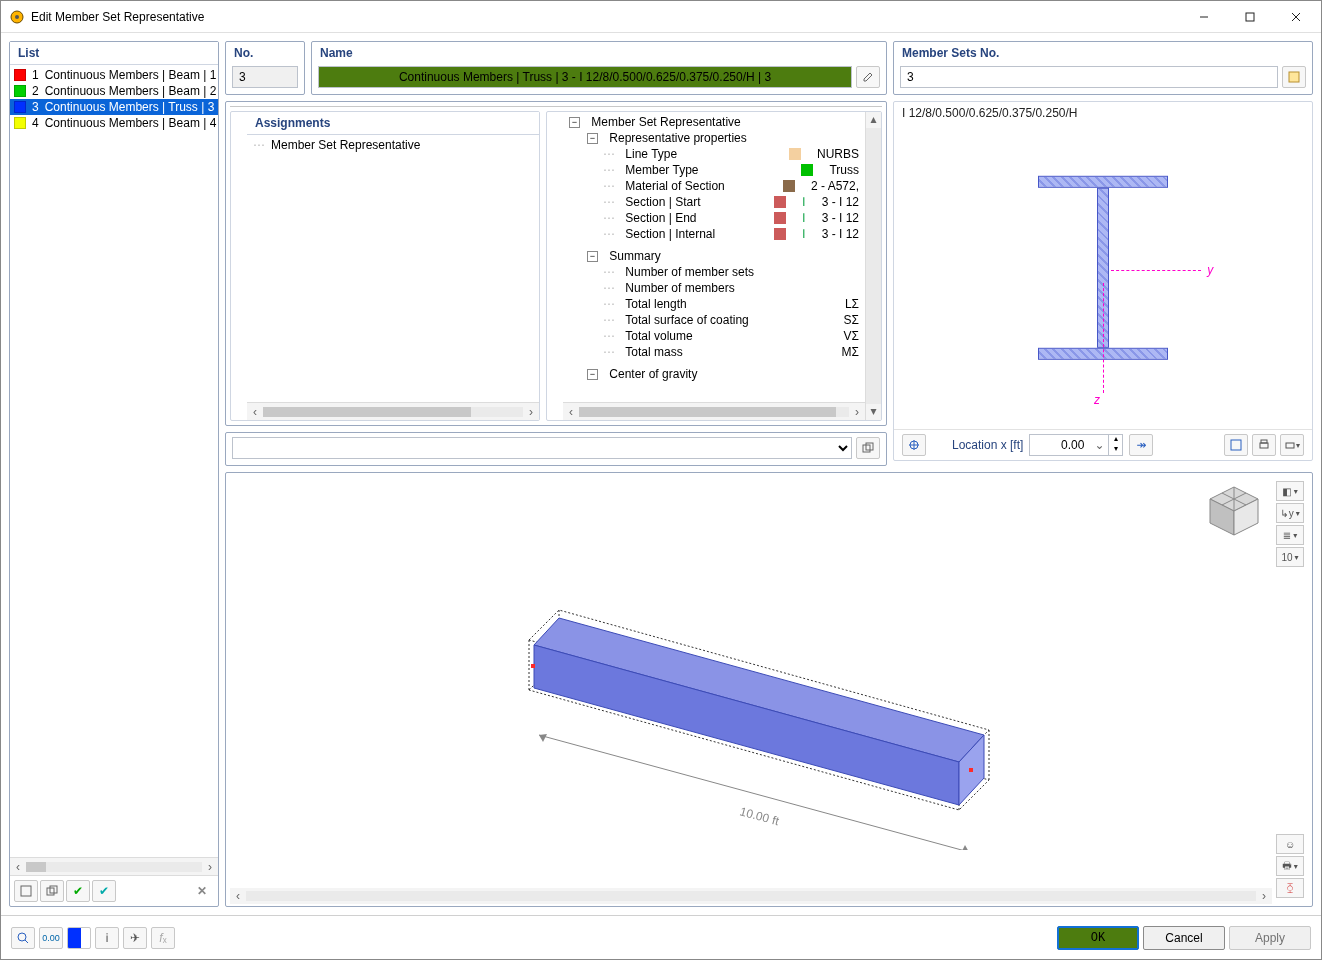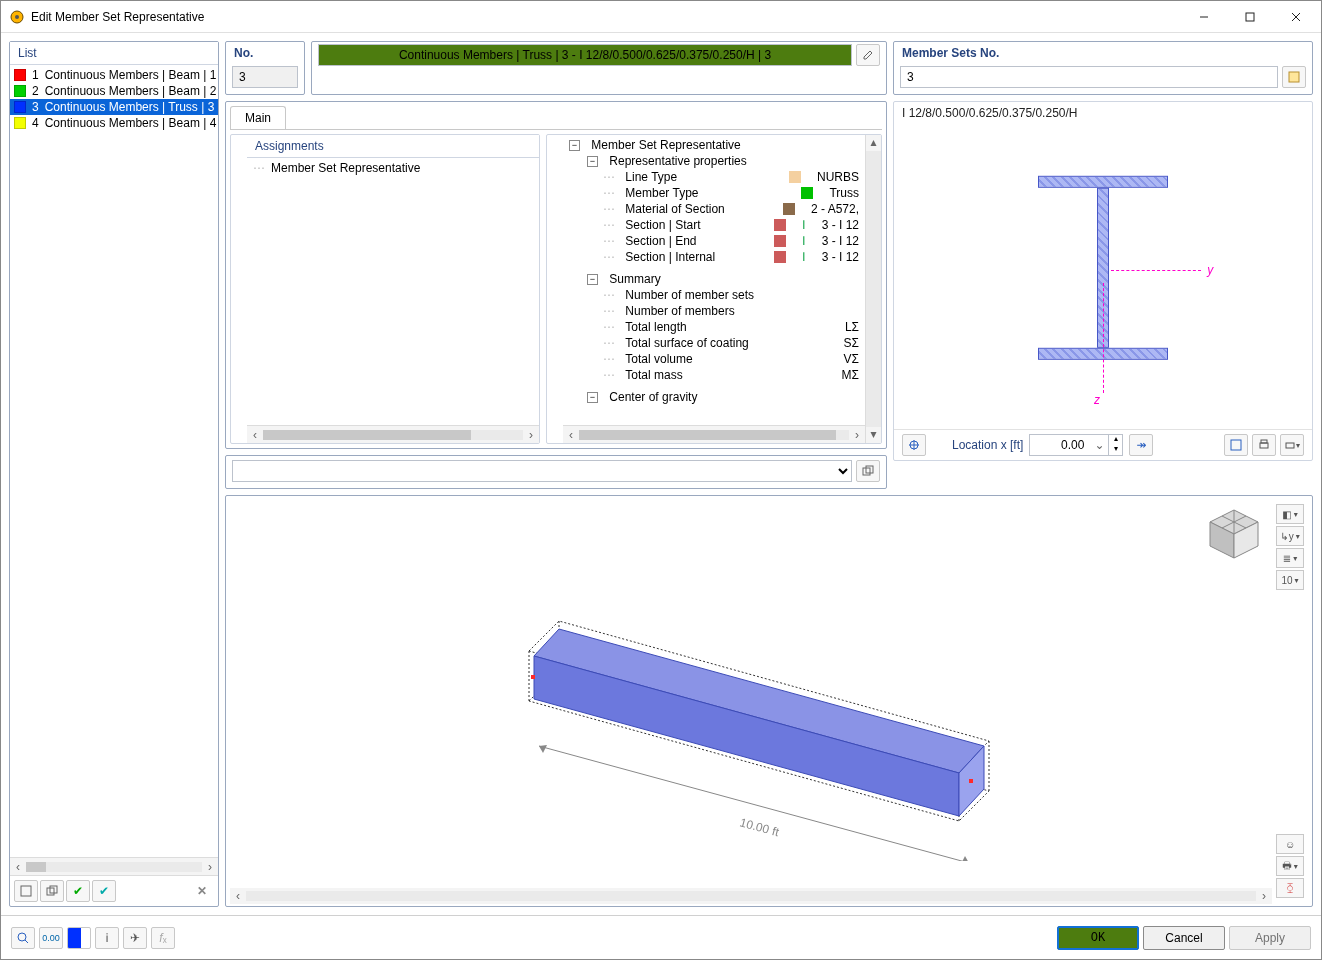--- a/index.html
+++ b/index.html
@@ -9,21 +9,21 @@
 .titlebar { height: 32px; display: flex; align-items: center; padding: 0 2px 0 8px; border-bottom: 1px solid #e0e0e0; }
 .titlebar .app-icon { width: 16px; height: 16px; margin-right: 6px; }
 .titlebar .title { flex: 1; color: #000; }
 .titlebar .win-btn { width: 46px; height: 30px; display: flex; align-items: center; justify-content: center; color: #222; }
 
 
 .content { flex: 1; display: flex; padding: 8px; gap: 6px; min-height: 0; }
 
 
 .list-panel { width: 210px; display: flex; flex-direction: column; border: 1px solid #9aa8bf; border-radius: 2px; }
-.panel-title { background: #fff; color: #27447e; font-weight: 400; padding: 4px 8px; border-bottom: 1px solid #cfd6e2; }
+.panel-title { background: #fff; color: #27447e; font-weight: 700; padding: 4px 8px; border-bottom: 1px solid #cfd6e2; }
 .list-body { flex: 1; overflow: hidden; padding: 2px 0; }
 .list-row { display: flex; align-items: center; gap: 6px; padding: 1px 4px; white-space: nowrap; cursor: default; }
 .list-row.selected { background: #0a64d8; color: #fff; }
 .color-sq { width: 12px; height: 12px; flex: 0 0 12px; border: 1px solid rgba(0,0,0,.2);}
 .list-num { width: 10px; text-align: right; }
 .list-scroll-x { height: 18px; border-top: 1px solid #dcdcdc; display: flex; align-items: center; background: #f4f4f4; }
 .list-scroll-x .arrow { width: 16px; text-align: center; color: #666; }
 .list-scroll-x .track { flex: 1; height: 10px; background: #eaeaea; position: relative; }
 .list-scroll-x .thumb { position: absolute; left: 0; width: 20px; top: 0; bottom: 0; background: #c8c8c8; }
 
@@ -210,20 +210,21 @@
   </div>
 
   <div class="right">
 
     <div class="top-fields">
       <div class="field-box no-box">
         <div class="field-label">No.</div>
         <div class="field-input"><input readonly="" value="3" style=""></div>
       </div>
       <div class="field-box name-box">
+        <div class="field-label">Name</div>
         <div class="field-input">
           <input value="Continuous Members | Truss | 3 - I 12/8/0.500/0.625/0.375/0.250/H | 3" style="">
           <div class="icon-btn">
               <svg width="12" height="12">
                 <path d="M2 10 L4 10 L10 4 L8 2 L2 8 Z" fill="none" stroke="#666"></path>
               </svg>
             </div>
         </div>
       </div>
       <div class="field-box ms-box">
@@ -235,23 +236,20 @@
                 <rect x="1" y="1" width="10" height="10" fill="#ffe69a" stroke="#b89030"></rect>
               </svg>
             </div>
         </div>
       </div>
     </div>
 
     <div class="mid-row">
       <div class="left-col">
         <div class="tab-wrap">
-          <div class="tabs">
-            <div class="tab active">Main</div>
-          </div>
           <div class="tab-content">
 
             <div class="assign-panel">
               <div class="panel-title">Assignments</div>
               <div class="assign-body">
                 <div class="tree-row">
                   <span class="tree-indent" style="width:14px"><span class="dots">⋯</span></span>
                   <span>Member Set Representative</span>
                 </div>
               </div>

